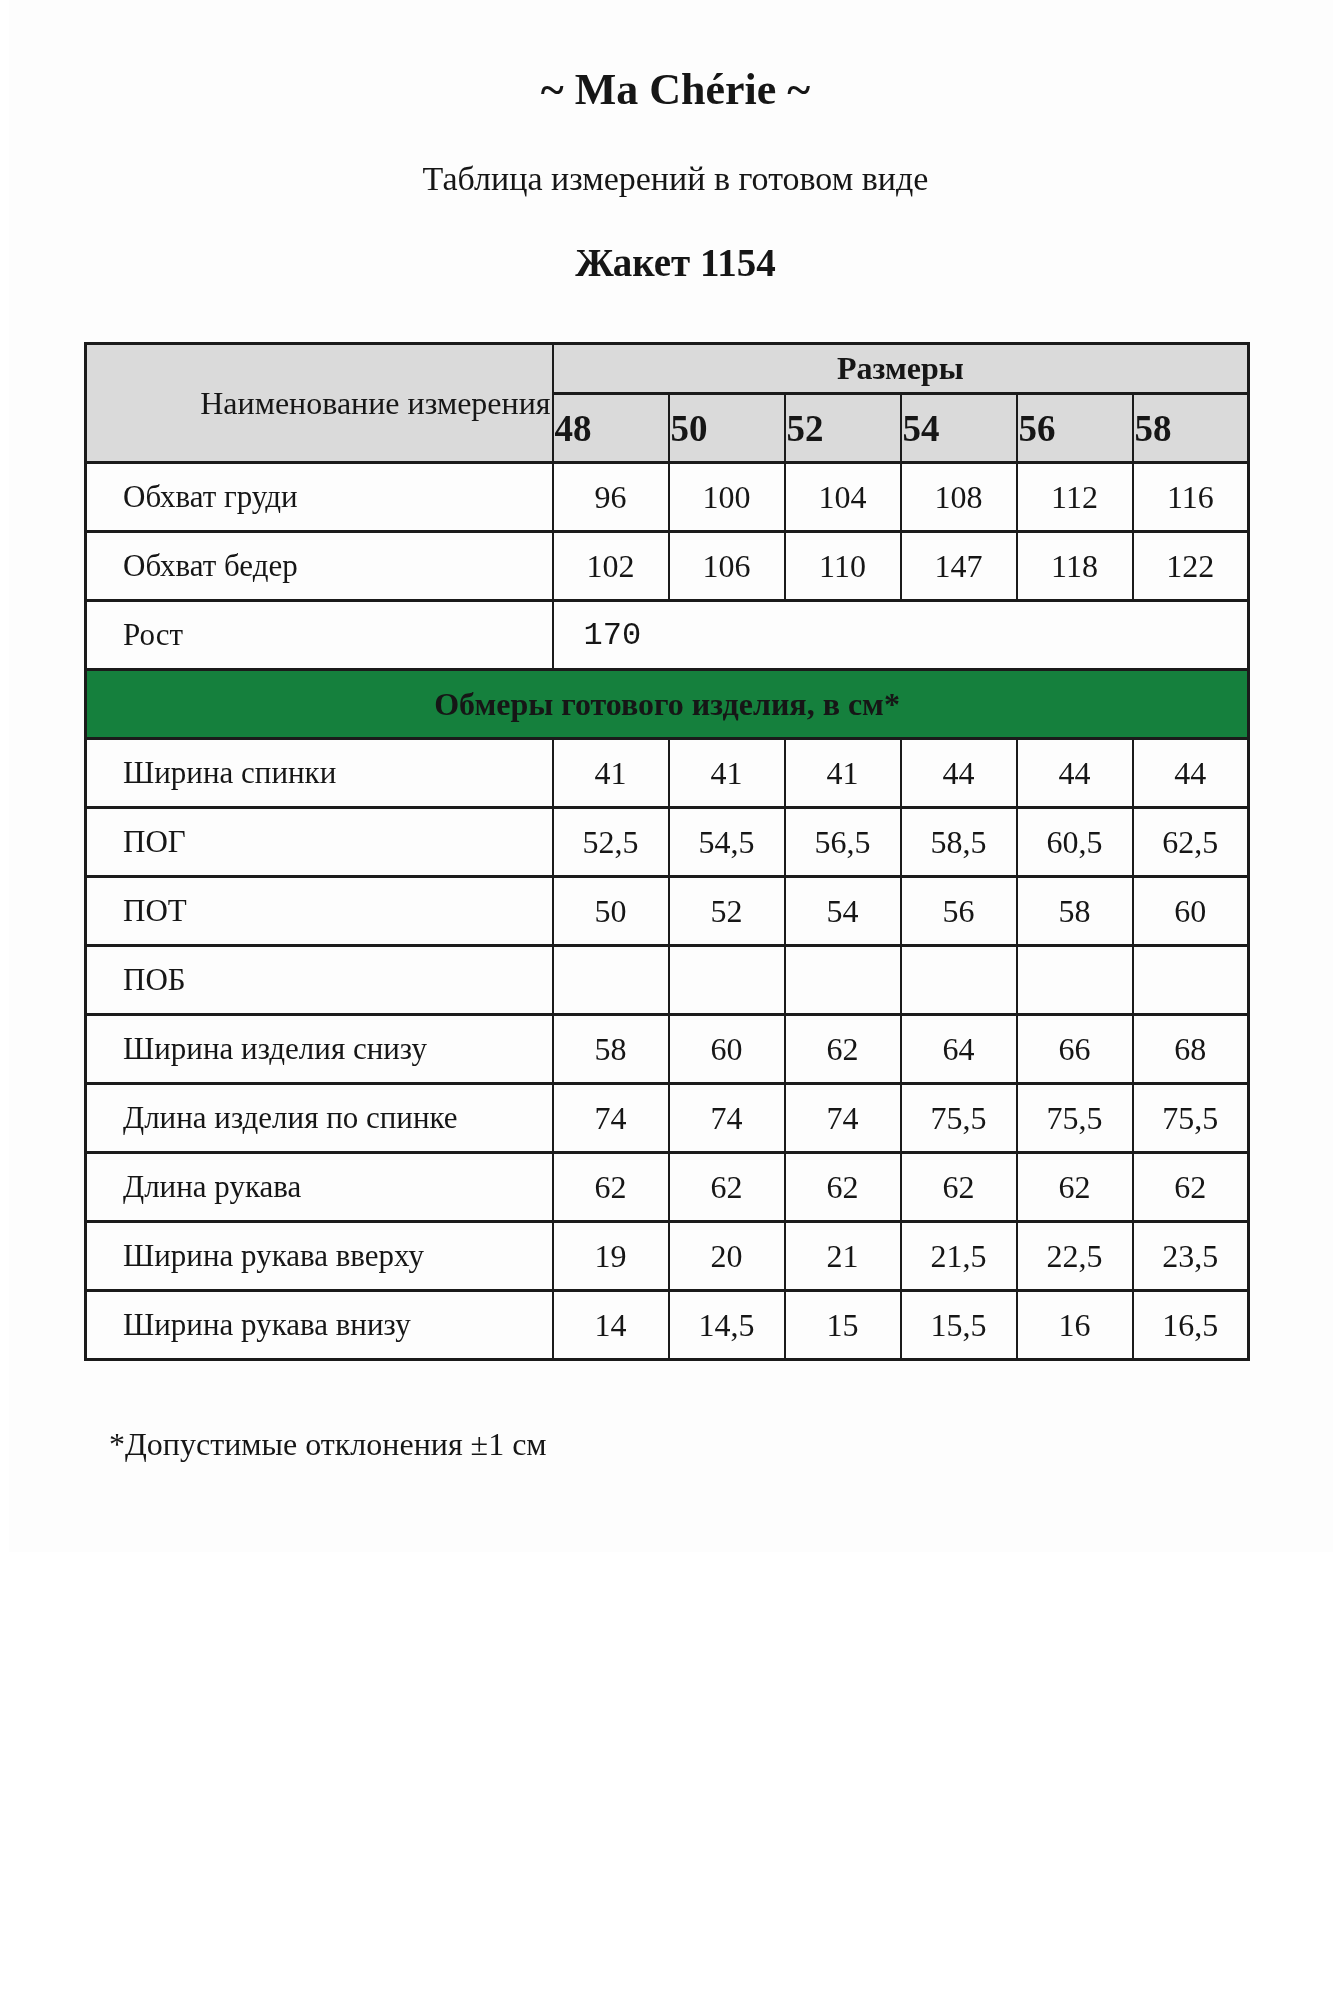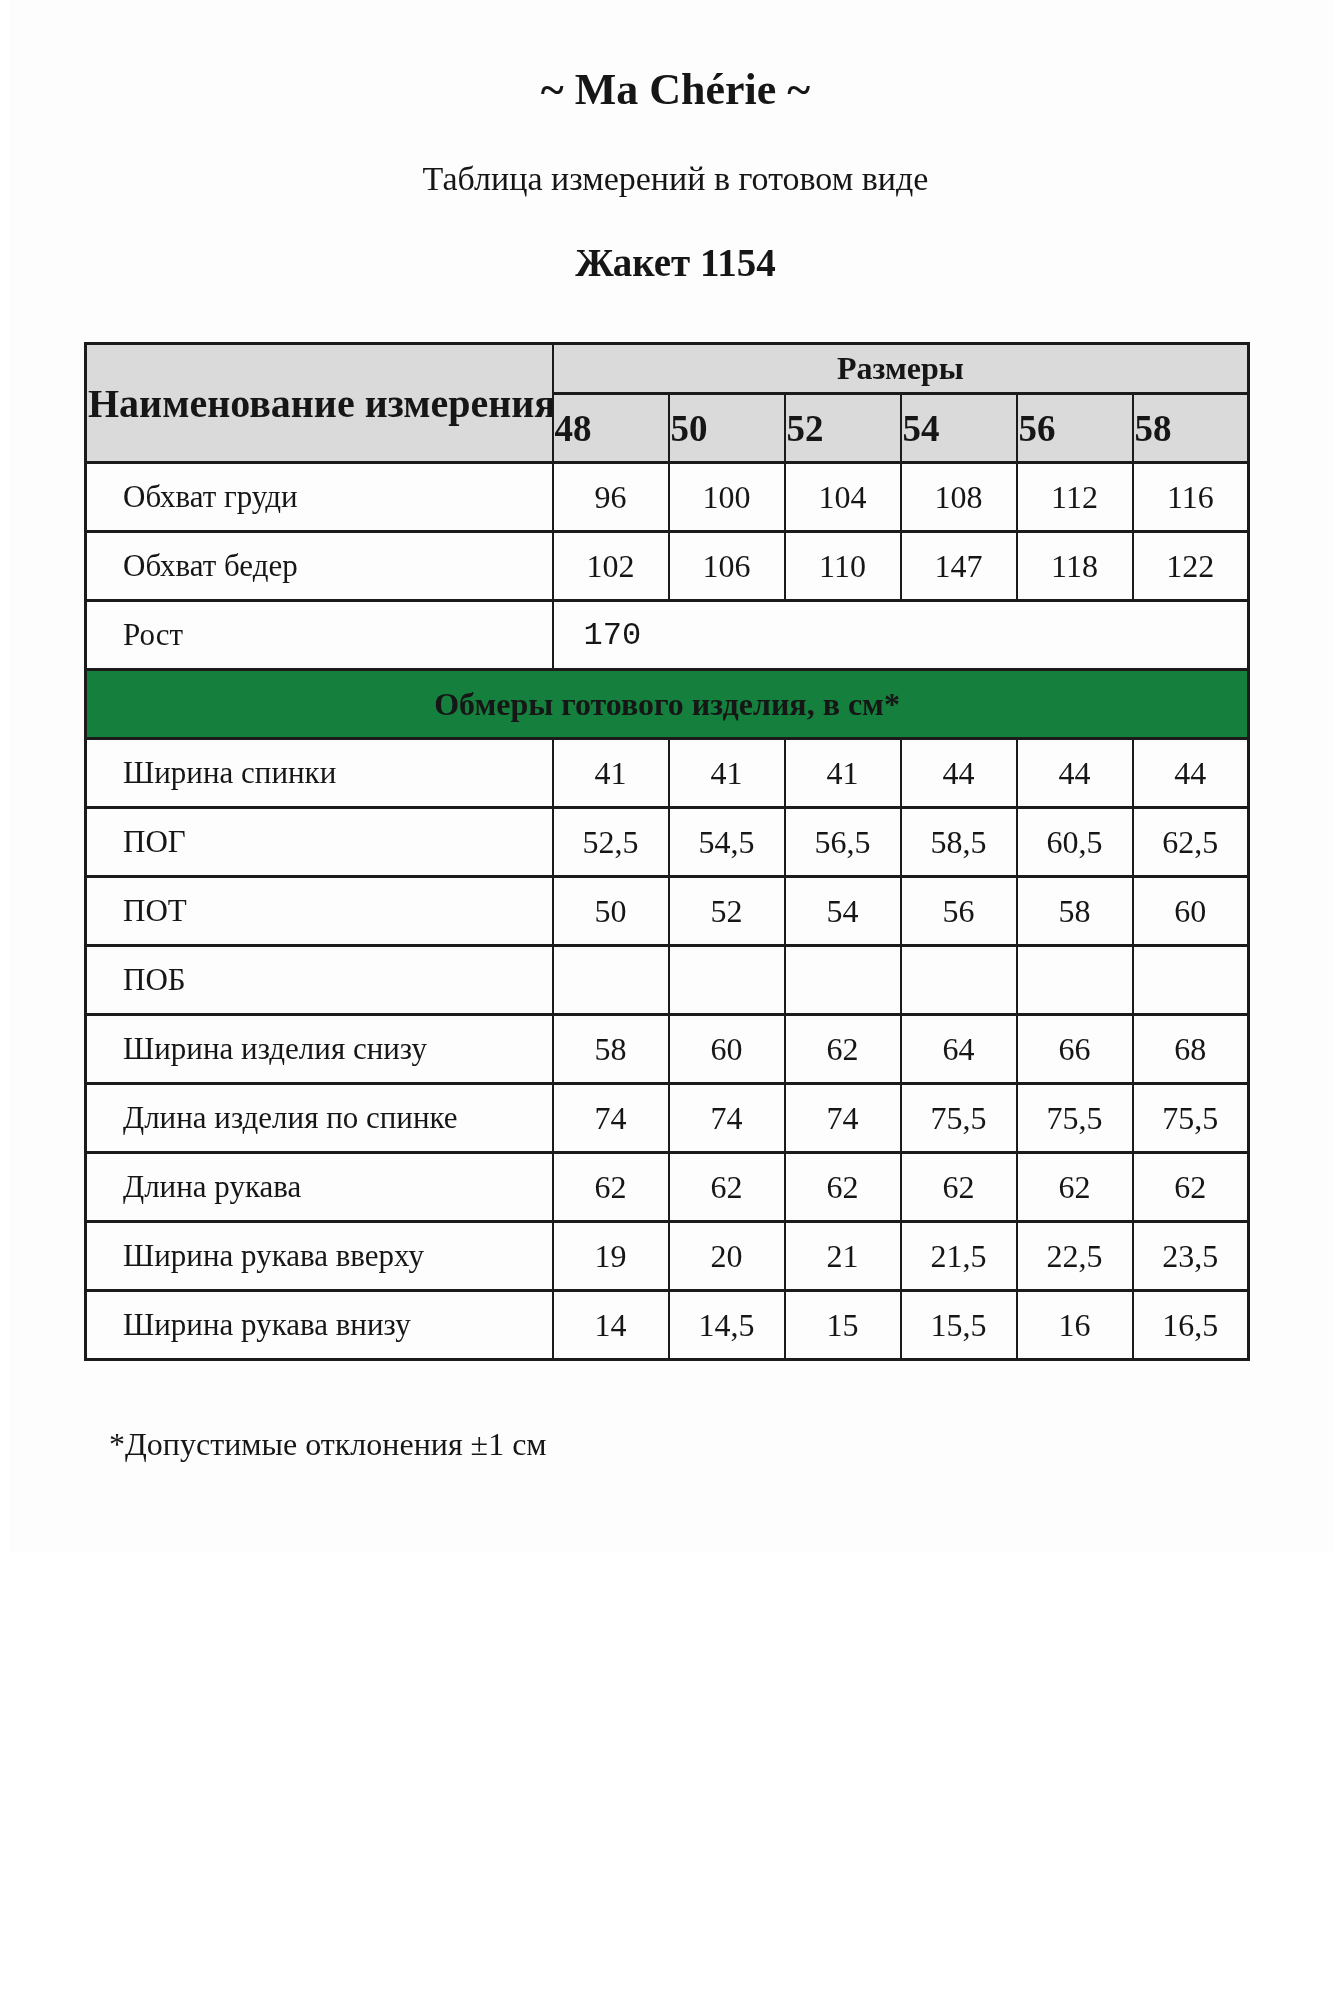--- a/index.html
+++ b/index.html
@@ -58,22 +58,22 @@
   }
   col.c-name { width: 467px; }
   col.c-size { width: 116px; }
 
   tr.hdr-top td { height: 45px; background: #dadada; }
   tr.hdr-sizes td { height: 64px; background: #dadada; }
   tr.row td { height: 64px; }
 
   td.name-h {
     text-align: right;
-    font-size: 40px;
-    font-weight: bold;
+    font-size: 32px;
+    font-weight: normal;
     background: #dadada;
   }
   td.sizes-title {
     text-align: center;
     font-size: 32px;
     font-weight: bold;
   }
   td.size-h {
     font-size: 37px;
     font-weight: bold;

